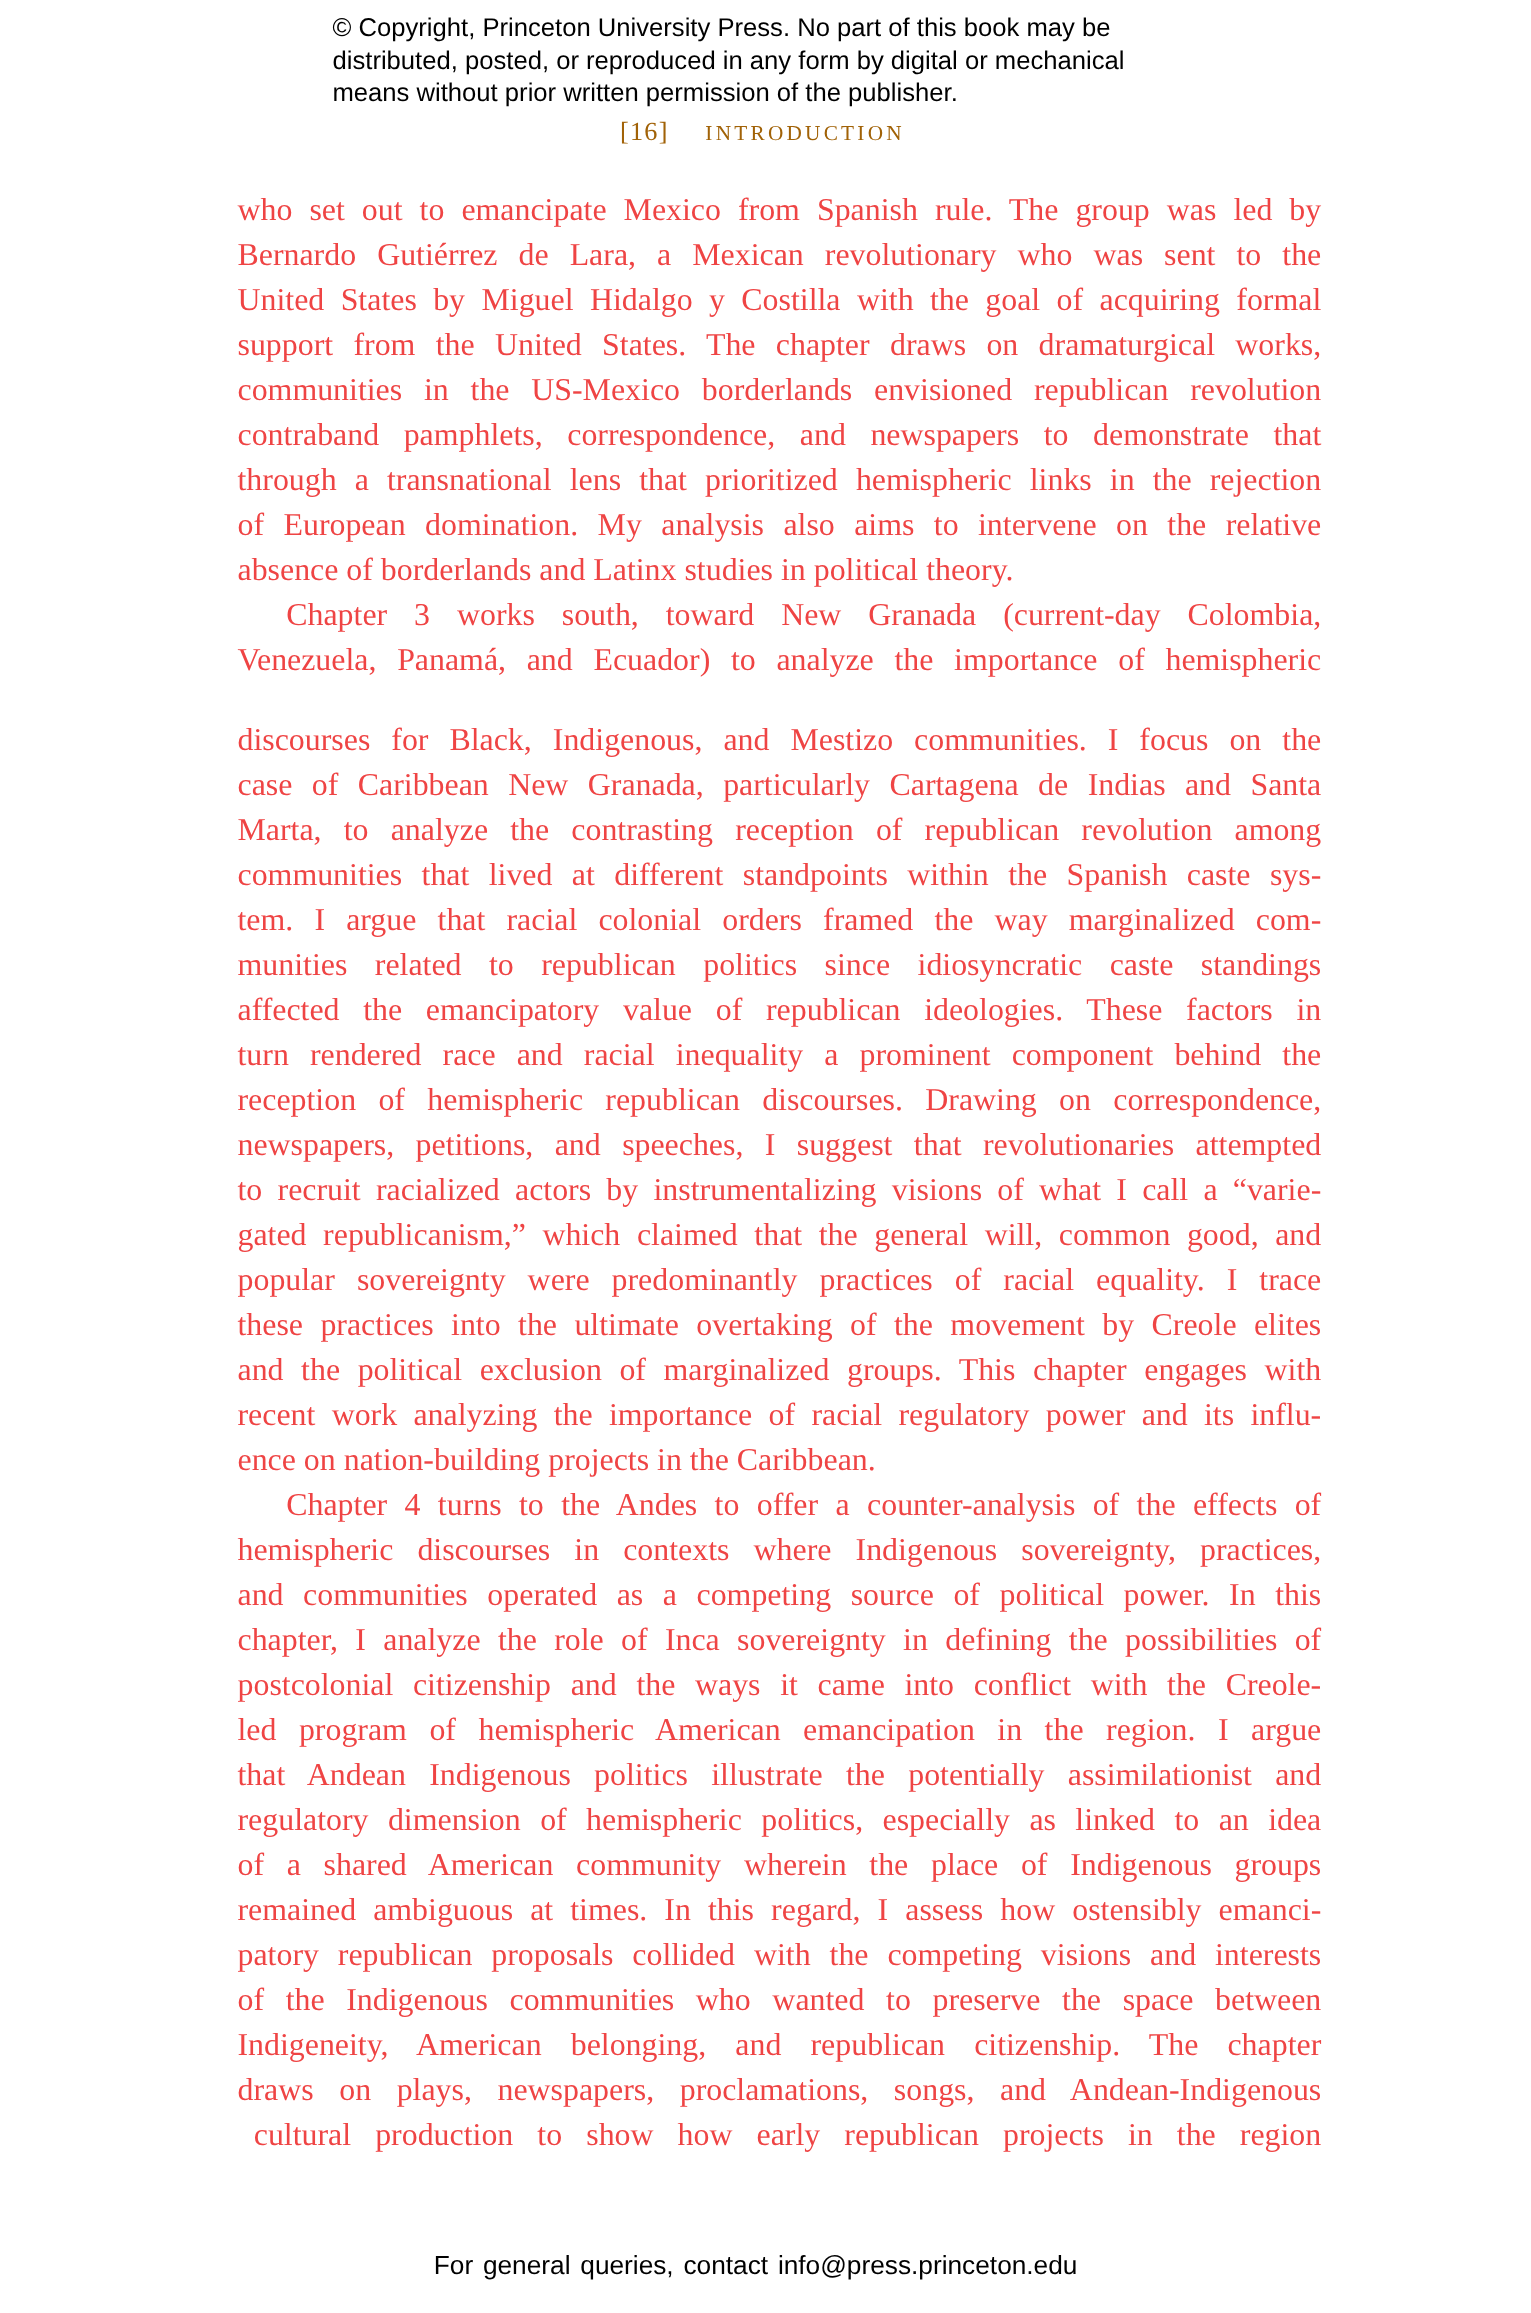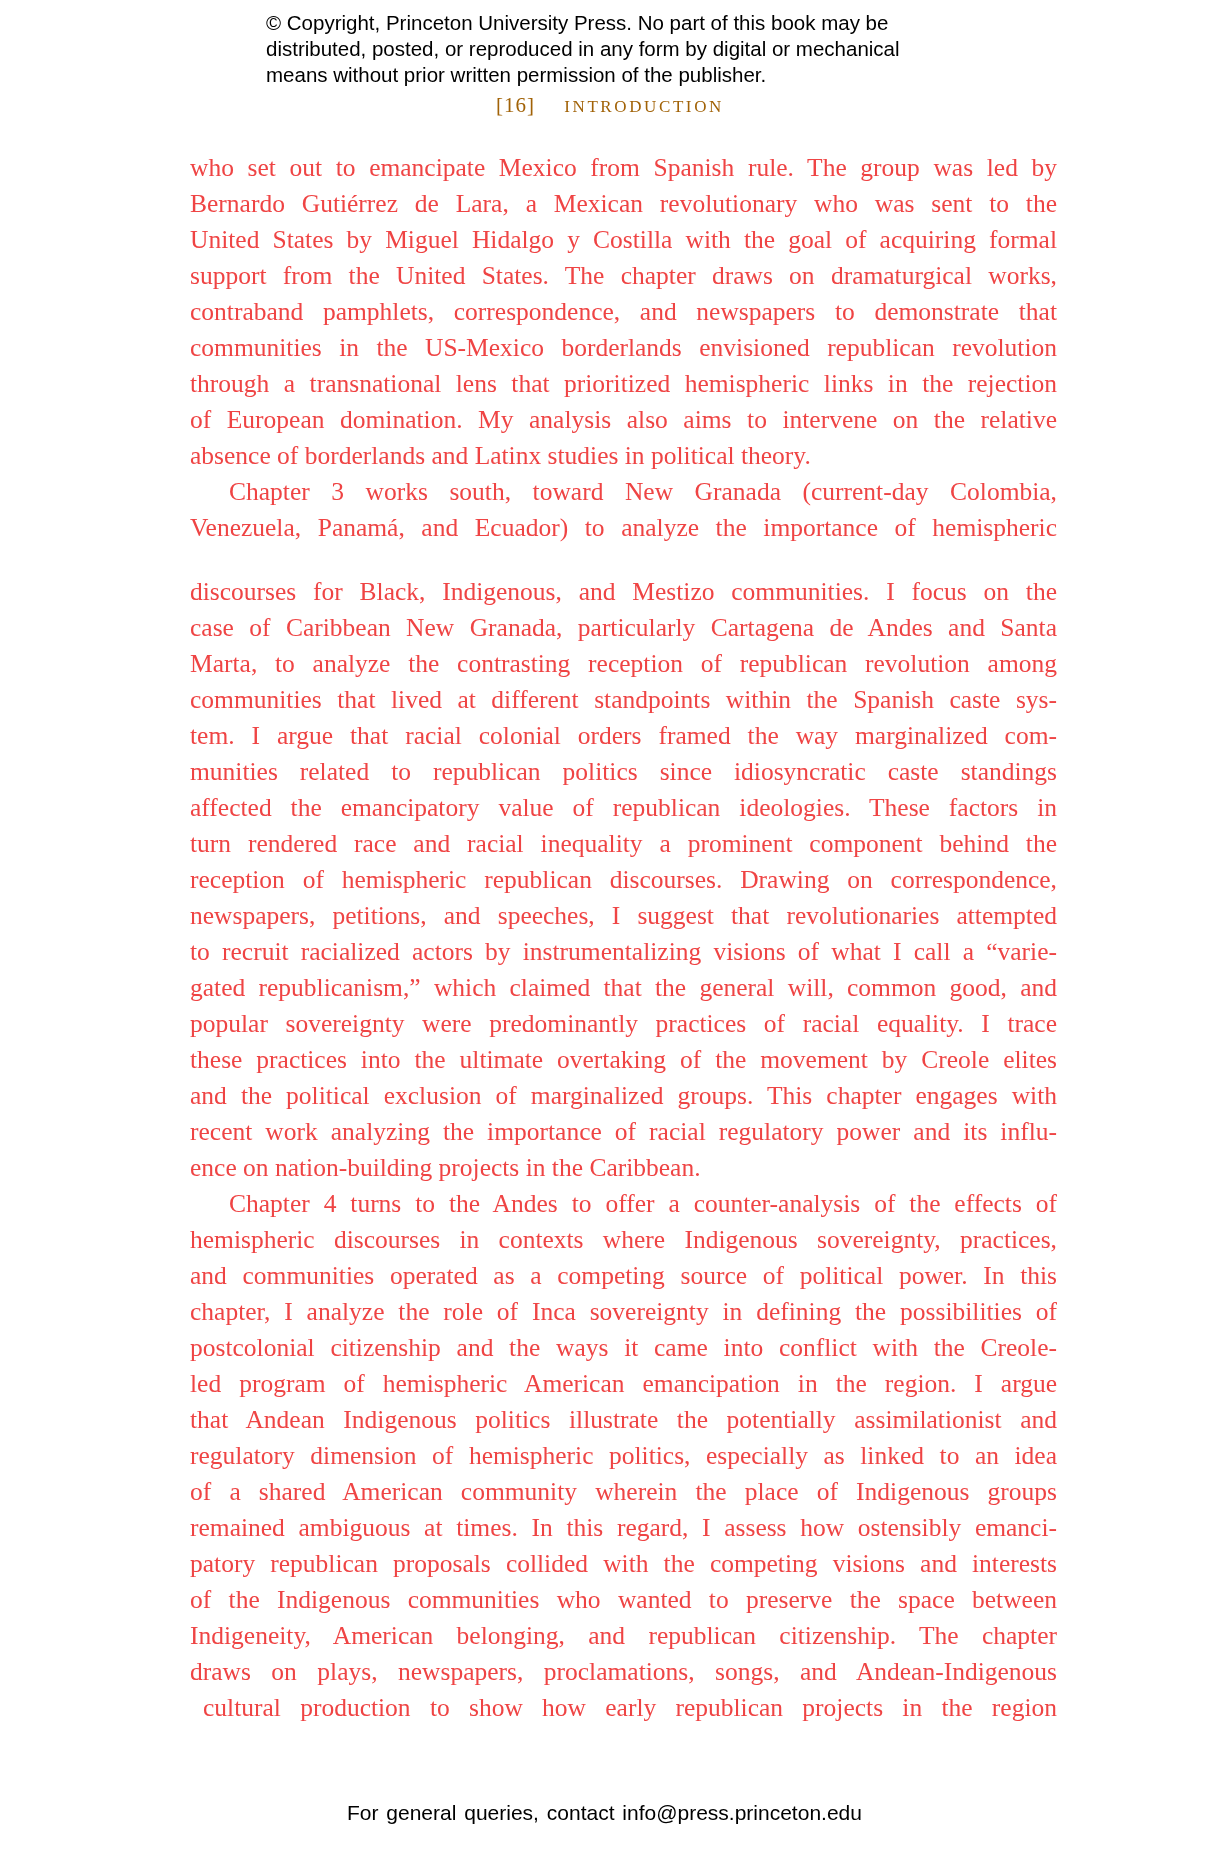--- a/index.html
+++ b/index.html
@@ -48,31 +48,31 @@
   <span class="pnum">[16]</span>
   <span class="title">INTRODUCTION</span>
 </div>
 
 <div class="body-text" id="body-text">
     <div>
       <span class="line" style="white-space: nowrap;">who set out to emancipate Mexico from Spanish rule. The group was led by</span>
       <span class="line" style="white-space: nowrap;">Bernardo Gutiérrez de Lara, a Mexican revolutionary who was sent to the</span>
       <span class="line" style="white-space: nowrap;">United States by Miguel Hidalgo y Costilla with the goal of acquiring formal</span>
       <span class="line" style="white-space: nowrap;">support from the United States. The chapter draws on dramaturgical works,</span>
+      <span class="line" style="white-space: nowrap;">communities in the US-Mexico borderlands envisioned republican revolution</span>
       <span class="line" style="white-space: nowrap;">contraband pamphlets, correspondence, and newspapers to demonstrate that</span>
-      <span class="line" style="white-space: nowrap;">communities in the US-Mexico borderlands envisioned republican revolution</span>
       <span class="line" style="white-space: nowrap;">through a transnational lens that prioritized hemispheric links in the rejection</span>
       <span class="line" style="white-space: nowrap;">of European domination. My analysis also aims to intervene on the relative</span>
       <span class="line last" style="white-space: nowrap;">absence of borderlands and Latinx studies in political theory.</span>
     </div>
     <div>
       <span class="line indent" style="white-space: nowrap;">Chapter 3 works south, toward New Granada (current-day Colombia,</span>
       <span class="line" style="white-space: nowrap;">Venezuela, Panamá, and Ecuador) to analyze the importance of hemispheric</span>
       <span class="line" style="white-space: nowrap; margin-top: 28px;">discourses for Black, Indigenous, and Mestizo communities. I focus on the</span>
-      <span class="line" style="white-space: nowrap;">case of Caribbean New Granada, particularly Cartagena de Andes and Santa</span>
+      <span class="line" style="white-space: nowrap;">case of Caribbean New Granada, particularly Cartagena de Indias and Santa</span>
       <span class="line" style="white-space: nowrap;">Marta, to analyze the contrasting reception of republican revolution among</span>
       <span class="line" style="white-space: nowrap;">communities that lived at different standpoints within the Spanish caste sys-</span>
       <span class="line" style="white-space: nowrap;">tem. I argue that racial colonial orders framed the way marginalized com-</span>
       <span class="line" style="white-space: nowrap;">munities related to republican politics since idiosyncratic caste standings</span>
       <span class="line" style="white-space: nowrap;">affected the emancipatory value of republican ideologies. These factors in</span>
       <span class="line" style="white-space: nowrap;">turn rendered race and racial inequality a prominent component behind the</span>
       <span class="line" style="white-space: nowrap;">reception of hemispheric republican discourses. Drawing on correspondence,</span>
       <span class="line" style="white-space: nowrap;">newspapers, petitions, and speeches, I suggest that revolutionaries attempted</span>
       <span class="line" style="white-space: nowrap;">to recruit racialized actors by instrumentalizing visions of what I call a “varie-</span>
       <span class="line" style="white-space: nowrap;">gated republicanism,” which claimed that the general will, common good, and</span>

